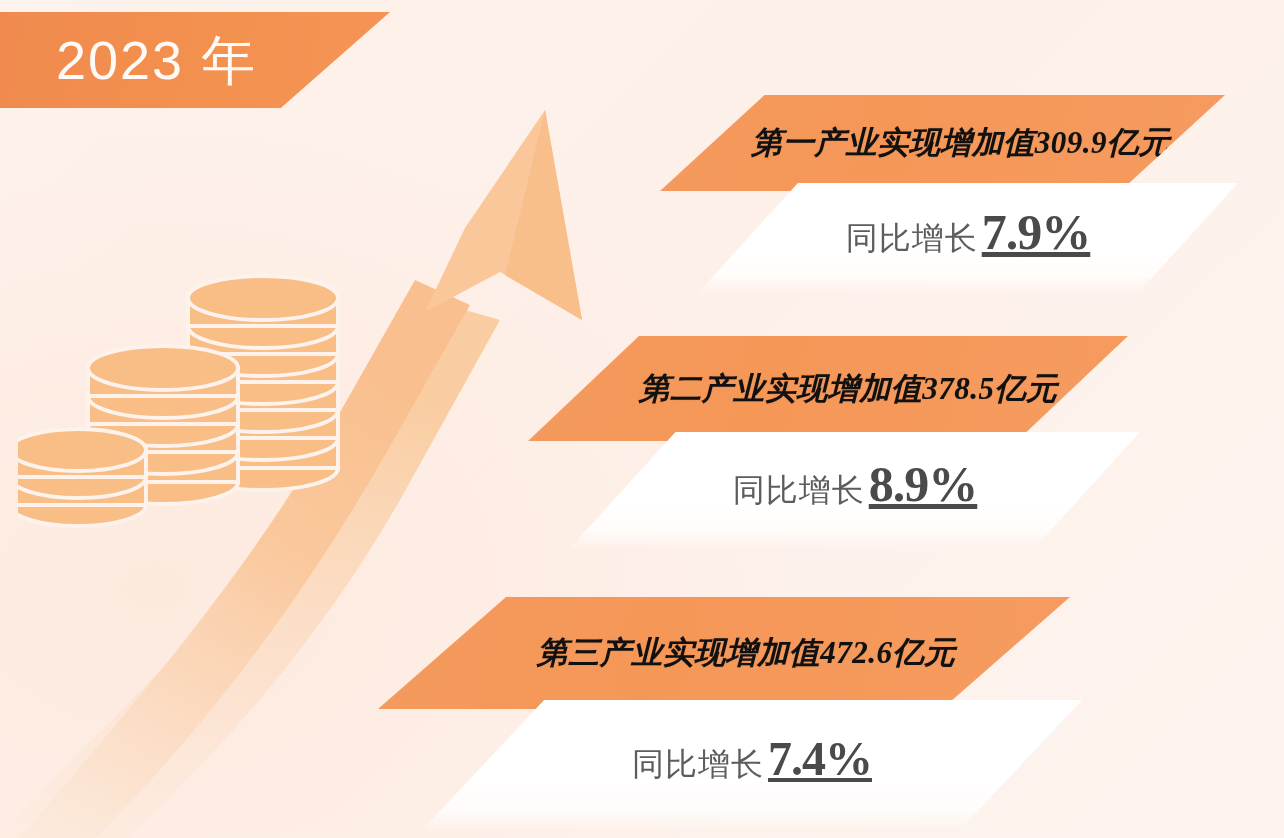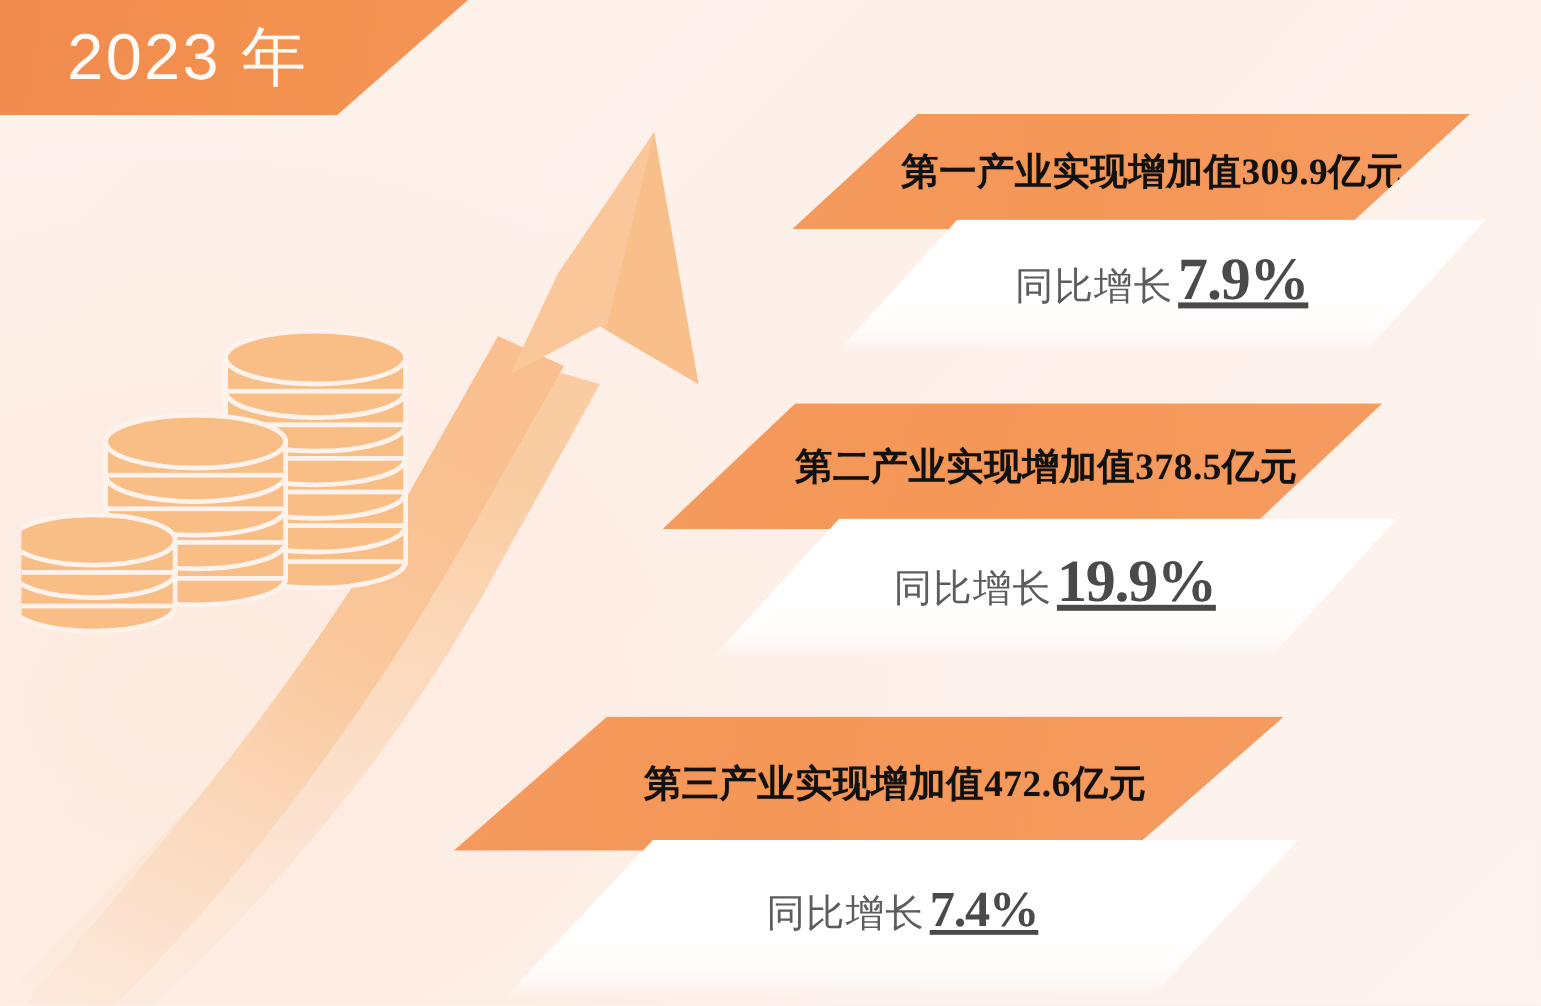--- a/index.html
+++ b/index.html
@@ -22,21 +22,21 @@
     background:
       radial-gradient(ellipse 900px 700px at 12% 70%, #fdeadf 0%, rgba(253,234,223,0) 70%),
       linear-gradient(135deg, #fdf2ec 0%, #fdf0e9 45%, #fdf4ef 100%);
     overflow: hidden;
   }
 
   
   .banner {
     position: absolute;
     left: 0;
-    top: 0;
+    top: 12px;
     width: 390px;
     height: 96px;
     background: linear-gradient(100deg, #f08a4e 0%, #f3914f 55%, #f59456 100%);
     -webkit-clip-path: polygon(0 0, 100% 0, 72% 100%, 0 100%);
     clip-path: polygon(0 0, 100% 0, 72% 100%, 0 100%);
     display: flex;
     align-items: center;
     box-shadow: 0 2px 6px rgba(223,140,86,0.20);
   }
   .banner-title {
@@ -74,20 +74,21 @@
     position: absolute;
   }
   .band-title {
     position: absolute;
     background: linear-gradient(102deg, #f49a5e 0%, #f59757 40%, #f69b60 100%);
     -webkit-clip-path: polygon(18.5% 0, 100% 0, 81.5% 100%, 0 100%);
     clip-path: polygon(18.5% 0, 100% 0, 81.5% 100%, 0 100%);
     display: flex;
     align-items: center;
     justify-content: center;
+    font-style: italic;
   }
   .band-title-text {
     color: #111111;
     font-weight: bold;
     white-space: nowrap;
     font-family: "Liberation Serif", "DejaVu Serif", serif;
     letter-spacing: 0.5px;
     text-shadow: 0 0 1px rgba(0,0,0,0.25);
   }
   .band-sub {
@@ -123,34 +124,34 @@
 
   
   #card-1 { left: 660px; top: 95px; width: 620px; height: 200px; }
   #card-1 .band-title { left: 0; top: 0; width: 565px; height: 96px; }
   #card-1 .band-title-text { font-size: 31px; transform: translateX(18px); }
   #card-1 .band-sub { left: 38px; top: 88px; width: 540px; height: 110px; }
   #card-1 .sub-label { font-size: 32px; }
   #card-1 .sub-value { font-size: 50px; }
 
   
-  #card-2 { left: 552px; top: 336px; width: 660px; height: 215px; }
+  #card-2 { left: 528px; top: 336px; width: 660px; height: 215px; }
   #card-2 .band-title { left: 0; top: 0; width: 600px; height: 105px; }
   #card-2 .band-title-text { font-size: 31px; transform: translateX(20px); }
   #card-2 .band-sub { left: 42px; top: 96px; width: 570px; height: 116px; }
   #card-2 .sub-label { font-size: 32px; }
   #card-2 .sub-value { font-size: 50px; }
 
   
   #card-3 { left: 378px; top: 597px; width: 770px; height: 264px; }
   #card-3 .band-title { left: 0; top: 0; width: 692px; height: 112px; }
   #card-3 .band-title-text { font-size: 31px; transform: translateX(22px); }
   #card-3 .band-sub { left: 44px; top: 103px; width: 660px; height: 130px; }
   #card-3 .sub-label { font-size: 32px; }
-  #card-3 .sub-value { font-size: 42px; }
+  #card-3 .sub-value { font-size: 48px; }
 </style>
 </head>
 <body>
 
 <div id="stage">
 
   <div class="arrow-wrap">
     <svg width="700" height="838" viewBox="0 0 700 838">
       <defs>
         <linearGradient id="arrowGrad" x1="0" y1="1" x2="0.45" y2="0">
@@ -234,21 +235,21 @@
     </div>
   </div>
 
   <div class="card" id="card-2">
     <div class="band-title">
       <span class="band-title-text">第二产业实现增加值378.5亿元</span>
     </div>
     <div class="band-sub">
       <span class="sub-inner">
         <span class="sub-label">同比增长</span>
-        <span class="sub-value">19.9%</span>
+        <span class="sub-value">8.9%</span>
       </span>
     </div>
   </div>
 
   <div class="card" id="card-3">
     <div class="band-title">
       <span class="band-title-text">第三产业实现增加值472.6亿元</span>
     </div>
     <div class="band-sub">
       <span class="sub-inner">

